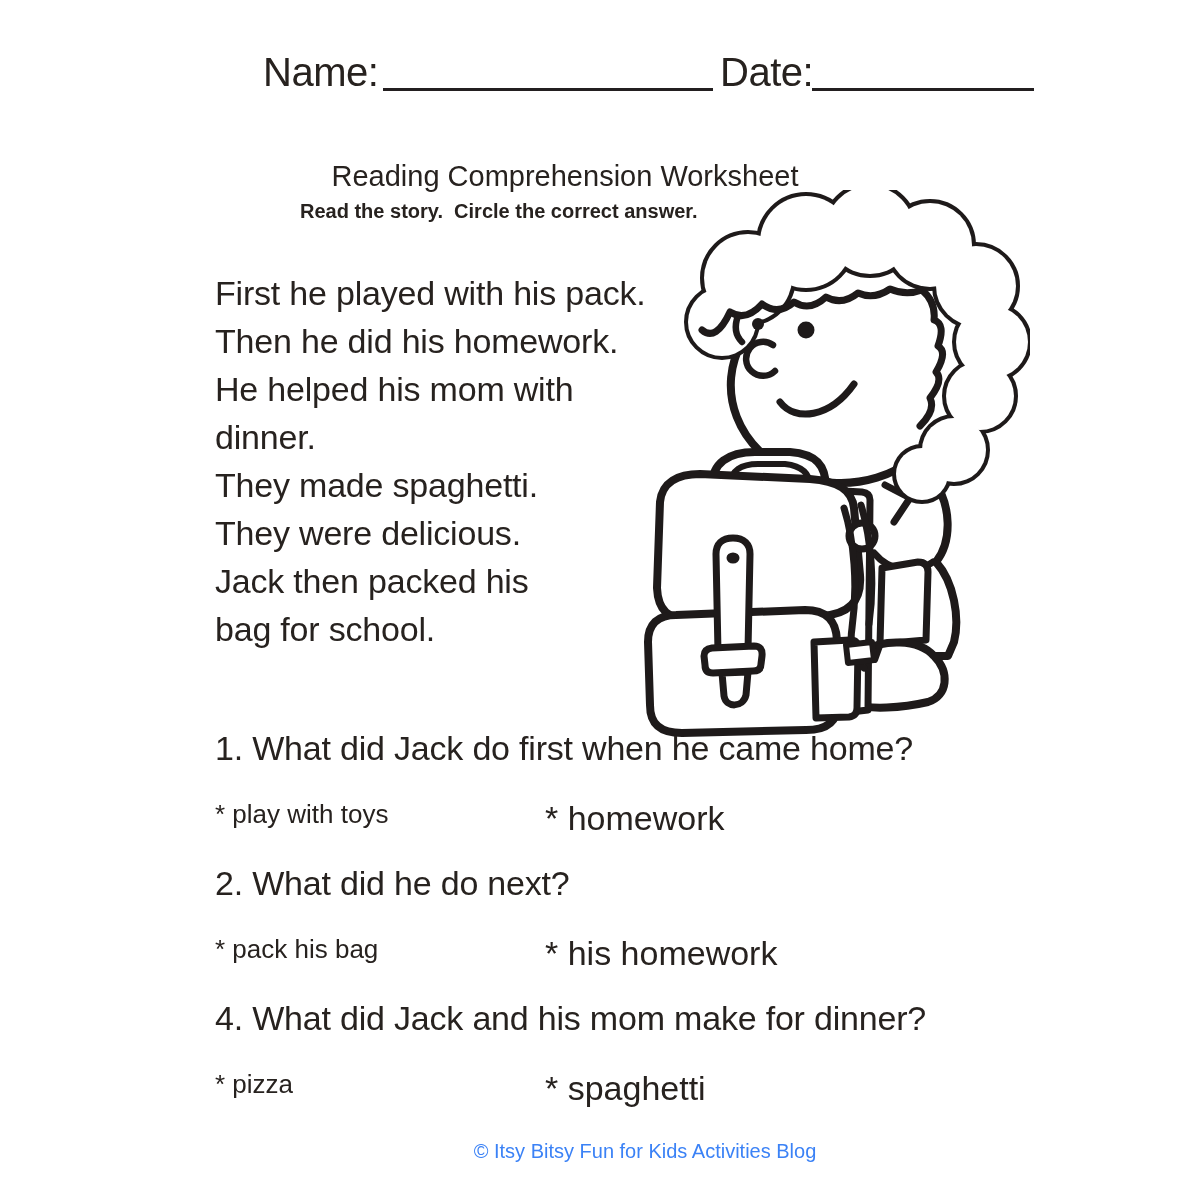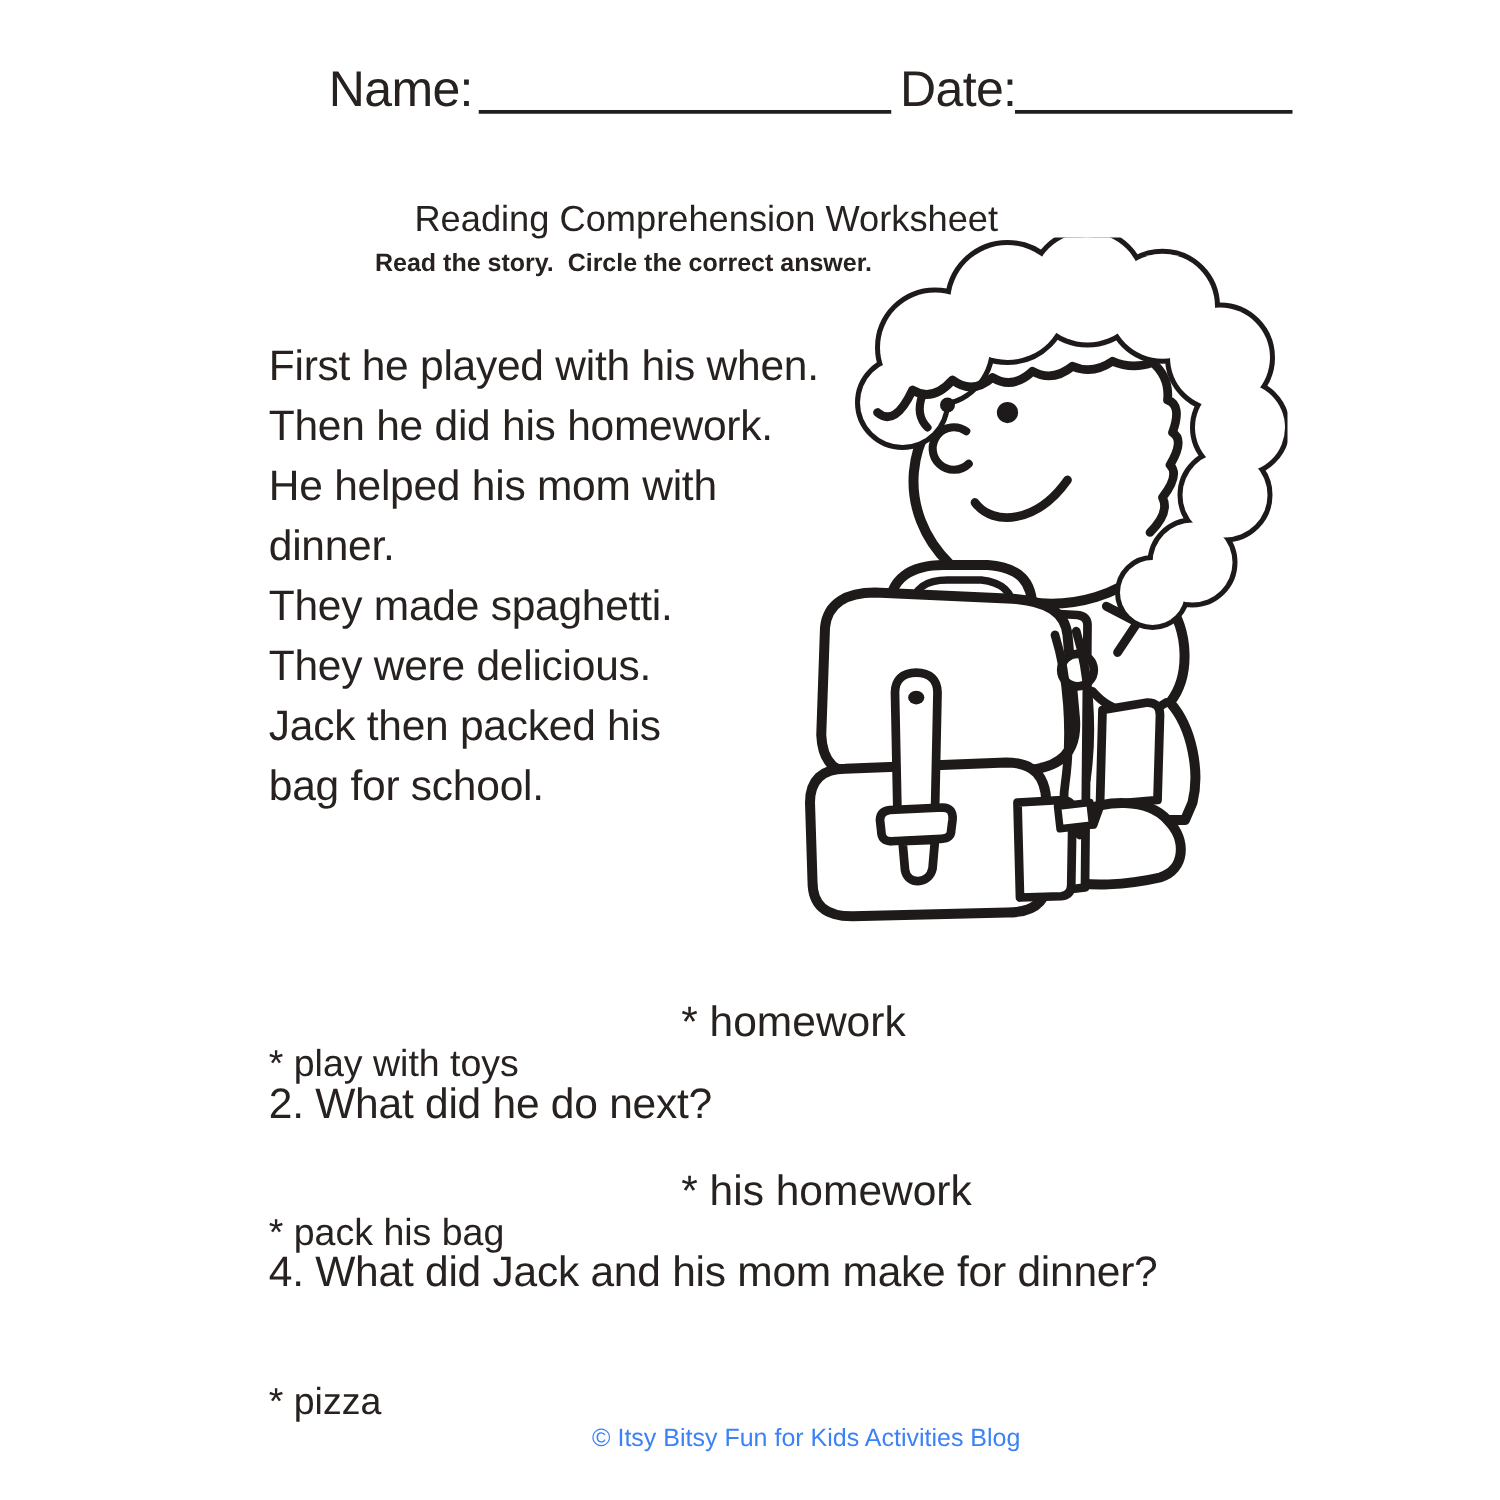--- a/index.html
+++ b/index.html
@@ -23,21 +23,21 @@
     position:absolute;left:300px;top:200px;font-size:20px;font-weight:700;
     white-space:pre;letter-spacing:0;
   }
   
   .story{
     position:absolute;left:215px;top:269px;width:520px;
     font-size:34px;line-height:48px;font-weight:400;letter-spacing:-0.2px;
   }
   
   .question{position:absolute;left:215px;font-size:34px;font-weight:400;letter-spacing:-0.2px;white-space:nowrap;}
-  .option-a{position:absolute;left:215px;font-size:30px;white-space:nowrap;margin-top:36px;}
+  .option-a{position:absolute;left:215px;font-size:26px;white-space:nowrap;}
   .option-b{position:absolute;left:545px;font-size:34px;white-space:nowrap;}
   #q1{top:729px;} #q1a{top:799px;} #q1b{top:799px;text-align:right;}
   #q2{top:864px;} #q2a{top:934px;} #q2b{top:934px;}
   #q3{top:999px;} #q3a{top:1069px;} #q3b{top:1069px;}
   
   .footer{
     position:absolute;left:645px;top:1140px;transform:translateX(-50%);
     font-size:20px;font-weight:400;white-space:nowrap;color:#3b82f6;
   }
   
@@ -51,21 +51,21 @@
 
   <div class="hdr-label" id="name-label">Name:</div>
   <div class="blank-line" id="name-line"></div>
   <div class="hdr-label" id="date-label">Date:</div>
   <div class="blank-line" id="date-line"></div>
 
   <div class="title">Reading Comprehension Worksheet</div>
   <div class="subtitle">Read the story.  Circle the correct answer.</div>
 
   <div class="story">
-    <div>First he played with his when.</div>
+    <div>First he played with his pack.</div>
     <div>Then he did his homework.</div>
     <div>He helped his mom with</div>
     <div>dinner.</div>
     <div>They made spaghetti.</div>
     <div>They were delicious.</div>
     <div>Jack then packed his</div>
     <div>bag for school.</div>
   </div>
 
   <div class="illustration">
@@ -134,25 +134,27 @@
       <path d="M 92,483 L 118,482 L 116,505 C 113,518 96,518 94,506 Z" fill="#fff" stroke-width="7"></path>
 
       <circle cx="232" cy="346" r="13" fill="#fff" stroke-width="7"></circle>
 
       <path d="M 214,318 C 224,350 228,395 222,438 C 219,458 224,470 234,478" stroke-width="7"></path>
       <path d="M 231,315 C 241,348 245,392 239,434" stroke-width="7"></path>
       <path d="M 216,455 L 242,452 L 244,470 L 218,473 Z" fill="#fff" stroke-width="6"></path>
     </svg>
   </div>
 
+  <div class="question" id="q1">1. What did Jack do first when he came home?</div>
   <div class="option-a" id="q1a">* play with toys</div>
   <div class="option-b" id="q1b">* homework</div>
 
   <div class="question" id="q2">2. What did he do next?</div>
   <div class="option-a" id="q2a">* pack his bag</div>
   <div class="option-b" id="q2b">* his homework</div>
 
   <div class="question" id="q3">4. What did Jack and his mom make for dinner?</div>
   <div class="option-a" id="q3a">* pizza</div>
+  <div class="option-b" id="q3b">* spaghetti</div>
 
   <div class="footer">© Itsy Bitsy Fun for Kids Activities Blog</div>
 
 </div>
 
 </body></html>

